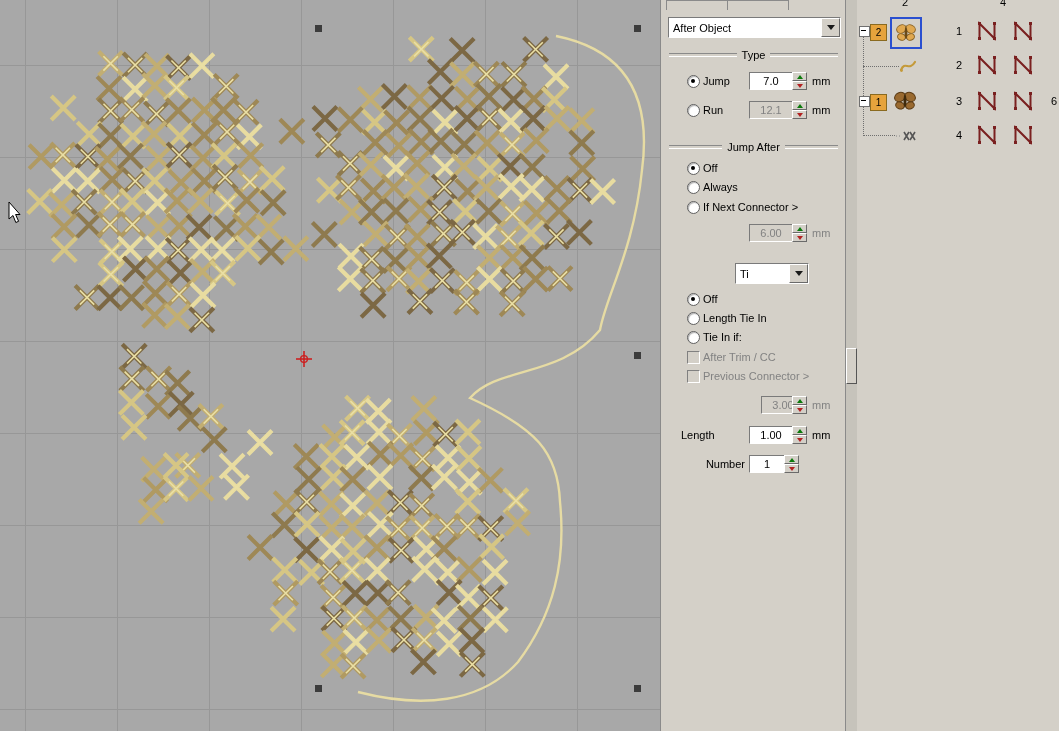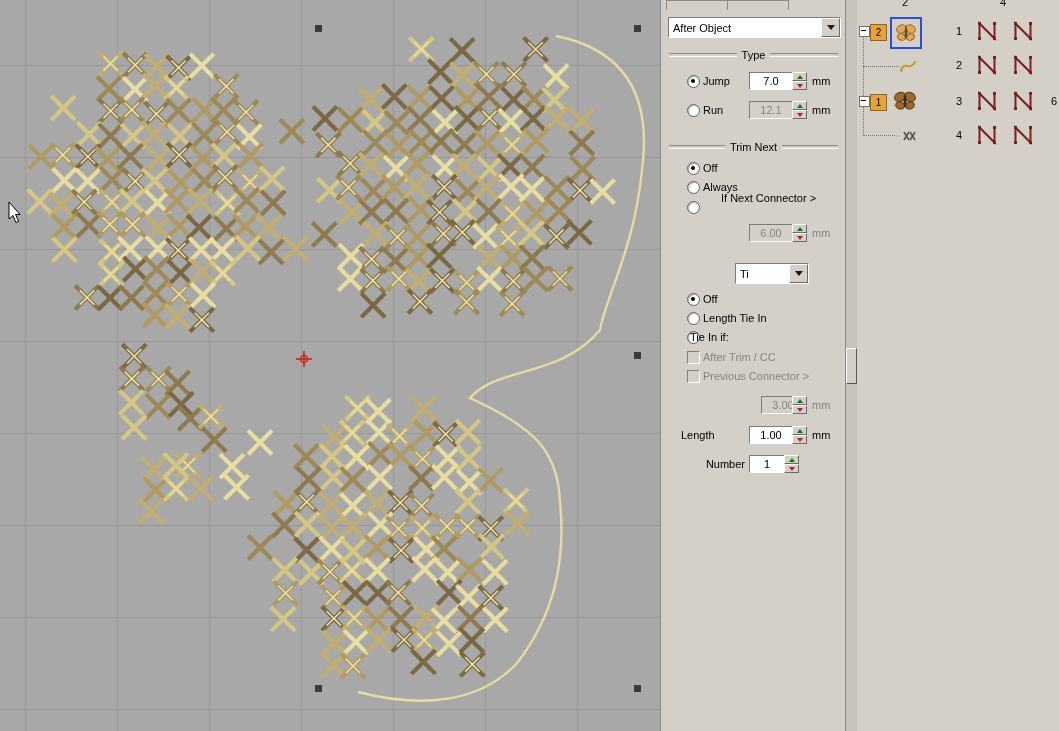--- a/index.html
+++ b/index.html
@@ -553,30 +553,30 @@
           <i></i>
         </b>
         <b class="dn">
           <i></i>
         </b>
       </div>
     <span class="lbl" style="left:151px;top:104px;">mm</span>
 
     <div class="cap" style="top:141px;">
       <span class="ln"></span>
-        <span>Trim Next</span>
+        <span>Jump After</span>
         <span class="ln"></span>
     </div>
 
     <div class="radio on" style="left:26px;top:162px;"></div>
     <span class="lbl" style="left:42px;top:162px;">Off</span>
     <div class="radio" style="left:26px;top:181px;"></div>
     <span class="lbl" style="left:42px;top:181px;">Always</span>
     <div class="radio" style="left:26px;top:201px;"></div>
-    <span class="lbl" style="left:42px;top:192px;margin-left:18px;">If Next Connector &gt;</span>
+    <span class="lbl" style="left:42px;top:201px;">If Next Connector &gt;</span>
 
     <div class="fld dis" style="left:88px;top:224px;width:42px;">6.00</div>
     <div class="spin" style="left:131px;top:224px;">
         <b class="up">
           <i></i>
         </b>
         <b class="dn">
           <i></i>
         </b>
       </div>
@@ -587,21 +587,21 @@
       <span class="b">
           <i></i>
         </span>
     </div>
 
     <div class="radio on" style="left:26px;top:293px;"></div>
     <span class="lbl" style="left:42px;top:293px;">Off</span>
     <div class="radio" style="left:26px;top:312px;"></div>
     <span class="lbl" style="left:42px;top:312px;">Length Tie In</span>
     <div class="radio" style="left:26px;top:331px;"></div>
-    <span class="lbl" style="left:29px;top:331px;">Tie In if:</span>
+    <span class="lbl" style="left:42px;top:331px;">Tie In if:</span>
 
     <div class="chk" style="left:26px;top:351px;"></div>
     <span class="lbl dis" style="left:42px;top:351px;">After Trim / CC</span>
     <div class="chk" style="left:26px;top:370px;"></div>
     <span class="lbl dis" style="left:42px;top:370px;">Previous Connector &gt;</span>
 
     <div class="fld dis" style="left:100px;top:396px;width:42px;">3.00</div>
     <div class="spin" style="left:131px;top:396px;">
         <b class="up">
           <i></i>

